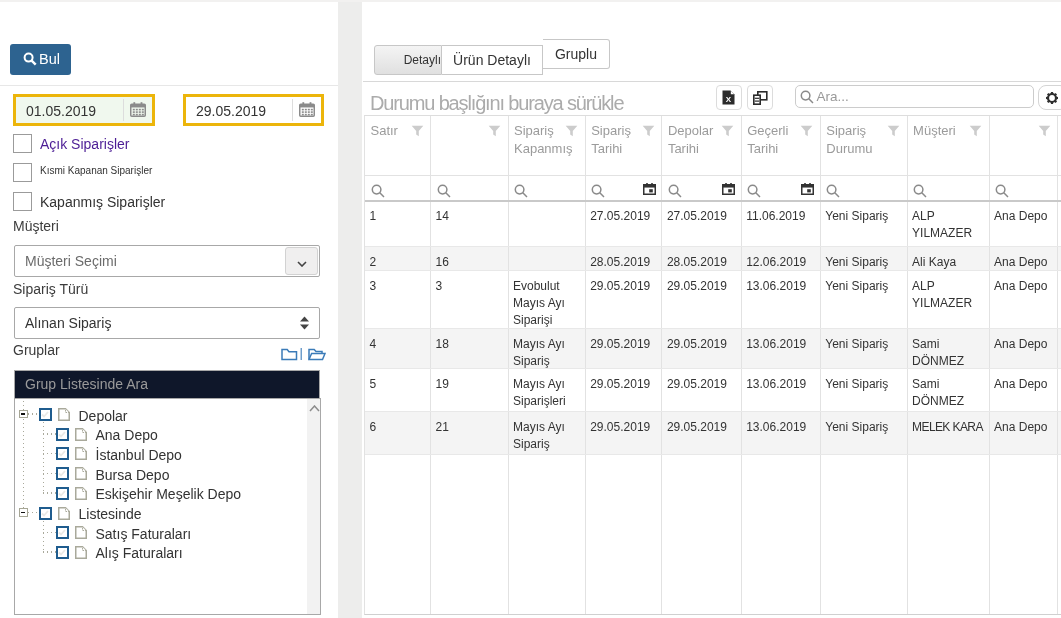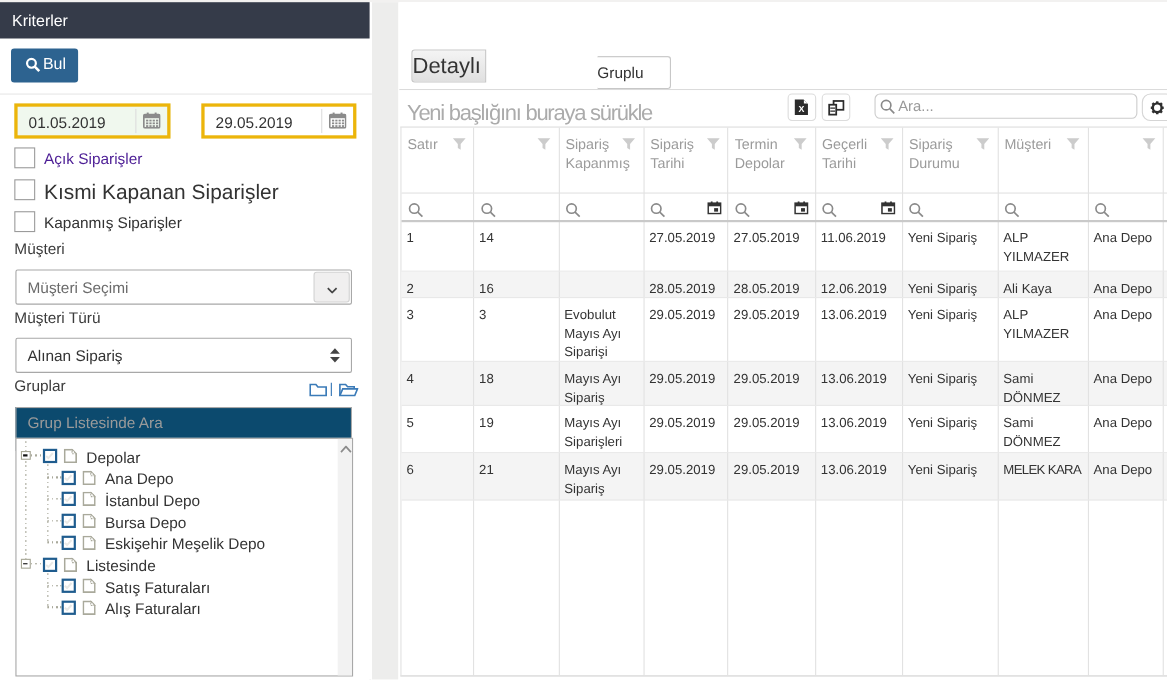--- a/index.html
+++ b/index.html
@@ -5,23 +5,20 @@
 #page{position:relative;width:1061px;height:618px;background:#fff;overflow:hidden}
 .abs{position:absolute}
 svg{display:block}
 .darkhdr{background:#353b49;color:#fff;height:33px;font-size:14.5px}
 </style></head><body>
 <div id="page">
 <div class="abs" style="left:0;top:0;width:1061px;height:2px;background:#f2f1f0"></div>
 <div class="abs" style="left:338px;top:2px;width:24px;height:616px;background:#ededec"></div>
 <div class="abs" style="left:336.2px;top:35px;width:1.3px;height:583px;background:#c9c9c9"></div>
 <div class="abs" style="left:0;top:2px;width:338px;height:616px;background:#fff">
-<div class="abs darkhdr" style="left:0;top:0;width:336px">
-        <span style="position:absolute;left:11px;top:10px">Kriterler</span>
-      </div>
 <div class="abs" style="left:10px;top:42px;width:61px;height:31px;background:#2d6390;border-radius:3px;color:#fff;font-size:14.5px">
         <span style="position:absolute;left:13px;top:8px">
           <svg width="14" height="14" viewBox="0 0 14 14">
             <circle cx="5.6" cy="5.6" r="4" fill="none" stroke="#fff" stroke-width="2"></circle>
             <line x1="8.6" y1="8.6" x2="12.7" y2="12.7" stroke="#fff" stroke-width="2.4"></line>
           </svg>
         </span>
         <span style="position:absolute;left:29px;top:7px">Bul</span>
       </div>
 <div class="abs" style="left:0;top:83px;width:338px;height:1px;background:#e7e7e7"></div>
@@ -69,35 +66,35 @@
             <rect x="2.8" y="11.8" width="2" height="1.6" fill="#8b8b8b"></rect>
             <rect x="5.8" y="11.8" width="2" height="1.6" fill="#8b8b8b"></rect>
             <rect x="8.8" y="11.8" width="2" height="1.6" fill="#8b8b8b"></rect>
             <rect x="11.8" y="11.8" width="2" height="1.6" fill="#8b8b8b"></rect>
           </svg>
         </span>
       </div>
 <div class="abs" style="left:13px;top:132px;width:19px;height:19px;border:1px solid #9b9b9b;background:#fff"></div>
       <div class="abs" style="left:40px;top:134px;font-size:14px;color:#4c1d95">Açık Siparişler</div>
 <div class="abs" style="left:13px;top:161px;width:19px;height:19px;border:1px solid #9b9b9b;background:#fff"></div>
-      <div class="abs" style="left:40px;top:163px;font-size:19px;color:#333">Kısmi Kapanan Siparişler</div>
+      <div class="abs" style="left:40px;top:163px;font-size:10px;color:#333">Kısmi Kapanan Siparişler</div>
 <div class="abs" style="left:13px;top:190px;width:19px;height:19px;border:1px solid #9b9b9b;background:#fff"></div>
       <div class="abs" style="left:40px;top:192px;font-size:14px;color:#333">Kapanmış Siparişler</div>
 <div class="abs" style="left:13px;top:216px;font-size:14px;color:#3c3c3c">Müşteri</div>
 <div class="abs" style="left:14px;top:243px;width:306px;height:32px;border:1px solid #a8a8a8;border-radius:2px;background:#fff">
         <span style="position:absolute;left:10px;top:7px;font-size:14px;color:#6b6b6b">Müşteri Seçimi</span>
         <div style="position:absolute;right:1px;top:1px;width:33px;height:28px;background:#f0efef;border:1px solid #d2d2d2;border-radius:3px">
           <span style="position:absolute;left:11px;top:13px">
             <svg width="10" height="6" viewBox="0 0 10 6">
               <path d="M1 1 L5 5 L9 1" fill="none" stroke="#444" stroke-width="1.6"></path>
             </svg>
           </span>
         </div>
       </div>
-<div class="abs" style="left:13px;top:279px;font-size:14px;color:#3c3c3c">Müşteri Türü</div>
+<div class="abs" style="left:13px;top:279px;font-size:14px;color:#3c3c3c">Sipariş Türü</div>
 <div class="abs" style="left:14px;top:305px;width:306px;height:32px;border:1px solid #a8a8a8;border-radius:2px;background:#fff">
         <span style="position:absolute;left:10px;top:7px;font-size:14px;color:#333">Alınan Sipariş</span>
         <span style="position:absolute;right:9px;top:8px">
           <svg width="11" height="14" viewBox="0 0 11 14">
             <path d="M5.5 0.5 L10 5.5 H1 Z" fill="#444"></path>
             <path d="M5.5 13.5 L10 8.5 H1 Z" fill="#444"></path>
           </svg>
         </span>
       </div>
 <div class="abs" style="left:13px;top:340px;font-size:14px;color:#3c3c3c">Gruplar</div>
@@ -106,21 +103,21 @@
           <path d="M1 3.5 V12.5 H15.5 V4.8 H8 L6.2 2.5 H1 Z" fill="none" stroke="#3b7bb8" stroke-width="1.5"></path>
         </svg>
       </span>
       <span class="abs" style="left:299.5px;top:343px;font-size:13px;color:#3b7bb8">|</span>
       <span class="abs" style="left:308px;top:344.5px">
         <svg width="18" height="14" viewBox="0 0 18 14">
           <path d="M1 12.5 V2.5 H6.2 L8 4.6 H14 V6.5" fill="none" stroke="#3b7bb8" stroke-width="1.5"></path>
           <path d="M3.6 6.5 H17 L14.5 12.5 H1 Z" fill="none" stroke="#3b7bb8" stroke-width="1.5"></path>
         </svg>
       </span>
-<div class="abs" style="left:14px;top:368px;width:306px;height:40px;border:1px solid #a8a8a8;background:#0c4a6e">
+<div class="abs" style="left:14px;top:368px;width:306px;height:40px;border:1px solid #a8a8a8;background:#0f172a">
         <span style="position:absolute;left:10px;top:5px;font-size:14px;color:#9a9a9a">Grup Listesinde Ara</span>
       </div>
 <div class="abs" style="left:14px;top:396px;width:307px;height:217px;border:1px solid #a8a8a8;background:#fff">
 <div style="position:absolute;left:292px;top:0;width:13px;height:215px;background:#f2f2f2">
           <span style="position:absolute;left:2px;top:6px">
             <svg width="11" height="7" viewBox="0 0 11 7">
               <path d="M1 6 L5.5 1 L10 6" fill="none" stroke="#8b8b8b" stroke-width="1.5"></path>
             </svg>
           </span>
         </div>
@@ -251,25 +248,26 @@
         </span>
         <span style="position:absolute;left:80.5px;top:146.4px;font-size:14px;color:#333">Alış Faturaları</span>
 <div style="position:absolute;left:7.8px;top:2px;width:1.5px;height:8.7px;background-image:repeating-linear-gradient(180deg,#a9a99b 0 1.5px,transparent 1.5px 4px)"></div>
 <div style="position:absolute;left:7.8px;top:19.5px;width:1.5px;height:89.7px;background-image:repeating-linear-gradient(180deg,#a9a99b 0 1.5px,transparent 1.5px 4px)"></div>
 <div style="position:absolute;left:27.5px;top:23px;width:1.5px;height:70.3px;background-image:repeating-linear-gradient(180deg,#a9a99b 0 1.5px,transparent 1.5px 4px)"></div>
 <div style="position:absolute;left:27.5px;top:121.5px;width:1.5px;height:30.9px;background-image:repeating-linear-gradient(180deg,#a9a99b 0 1.5px,transparent 1.5px 4px)"></div>
 </div>
 </div>
 <div class="abs" style="left:363px;top:2px;width:698px;height:616px;background:#fff">
 <div class="abs" style="left:0;top:33px;width:698px;height:47px;background:#fff;border-bottom:1px solid #d8d8d8">
-        <div style="position:absolute;left:11px;top:10px;height:30px;font-size:20px;color:#333;line-height:28px;text-align:left;background:linear-gradient(#f4f4f4,#e0e0e0);border:1px solid #c7c7c7;border-radius:3px 0 0 3px;width:68px">Detaylı</div>
-        <div style="position:absolute;left:180px;top:16px;height:30px;font-size:14px;color:#333;line-height:28px;text-align:left;background:#fff;border:1px solid #c7c7c7;border-left:none;border-radius:0 3px 3px 0;width:67px">Gruplu</div>
+        <div style="position:absolute;left:11px;top:10px;height:30px;font-size:12px;color:#333;line-height:28px;text-align:right;background:linear-gradient(#f4f4f4,#e0e0e0);border:1px solid #c7c7c7;border-radius:3px 0 0 3px;width:68px">Detaylı</div>
+        <div style="position:absolute;left:79px;top:10px;height:30px;font-size:14px;color:#333;line-height:28px;text-align:center;background:#fff;border:1px solid #c7c7c7;border-left:none;width:101px">Ürün Detaylı</div>
+        <div style="position:absolute;left:180px;top:4px;height:30px;font-size:14px;color:#333;line-height:28px;text-align:center;background:#fff;border:1px solid #c7c7c7;border-left:none;border-radius:0 3px 3px 0;width:67px">Gruplu</div>
       </div>
 <div class="abs" style="left:0;top:80px;width:698px;height:33px;background:#fff">
-        <span style="position:absolute;left:7px;top:10px;font-size:20px;color:#ababab;letter-spacing:-1.15px">Yeni başlığını buraya sürükle</span>
+        <span style="position:absolute;left:7px;top:10px;font-size:20px;color:#ababab;letter-spacing:-1.15px">Durumu başlığını buraya sürükle</span>
         <div style="position:absolute;left:353px;top:3px;width:26px;height:25px;border:1px solid #dcdcdc;border-radius:4px;background:#fff">
           <span style="position:absolute;left:5px;top:4px">
             <svg width="13" height="15" viewBox="0 0 13 15">
               <path d="M0.5 0.5 h8 L12.5 4.5 V14.5 H0.5 Z" fill="#2b2b2b"></path>
               <path d="M8.8 0.8 L12.2 4.2 H8.8 Z" fill="#fff"></path>
               <text x="6.5" y="11.8" font-size="8" font-family="Liberation Sans" font-weight="bold" fill="#fff" text-anchor="middle">X</text>
             </svg>
           </span>
         </div>
         <div style="position:absolute;left:384px;top:3px;width:26px;height:25px;border:1px solid #dcdcdc;border-radius:4px;background:#fff">
@@ -344,21 +342,21 @@
           <svg width="13" height="12" viewBox="0 0 13 12">
             <path d="M0.7 0.7 h11.6 l-4.5 5.2v5.3l-2.6-1.6V5.9z" fill="#cccccc"></path>
           </svg>
         </span>
 <div style="position:absolute;left:220.7px;top:0;width:76.7px;height:59px;font-size:13px;color:#9b9b9b;line-height:17.5px;padding:6px 24px 0 5.5px">Sipariş Tarihi</div>
         <span style="position:absolute;left:276.9px;top:9px">
           <svg width="13" height="12" viewBox="0 0 13 12">
             <path d="M0.7 0.7 h11.6 l-4.5 5.2v5.3l-2.6-1.6V5.9z" fill="#cccccc"></path>
           </svg>
         </span>
-<div style="position:absolute;left:297.4px;top:0;width:79.3px;height:59px;font-size:13px;color:#9b9b9b;line-height:17.5px;padding:6px 24px 0 5.5px">Termin Depolar</div>
+<div style="position:absolute;left:297.4px;top:0;width:79.3px;height:59px;font-size:13px;color:#9b9b9b;line-height:17.5px;padding:6px 24px 0 5.5px">Depolar Tarihi</div>
         <span style="position:absolute;left:356.2px;top:9px">
           <svg width="13" height="12" viewBox="0 0 13 12">
             <path d="M0.7 0.7 h11.6 l-4.5 5.2v5.3l-2.6-1.6V5.9z" fill="#cccccc"></path>
           </svg>
         </span>
 <div style="position:absolute;left:376.7px;top:0;width:79.1px;height:59px;font-size:13px;color:#9b9b9b;line-height:17.5px;padding:6px 24px 0 5.5px">Geçerli Tarihi</div>
         <span style="position:absolute;left:435.3px;top:9px">
           <svg width="13" height="12" viewBox="0 0 13 12">
             <path d="M0.7 0.7 h11.6 l-4.5 5.2v5.3l-2.6-1.6V5.9z" fill="#cccccc"></path>
           </svg>

